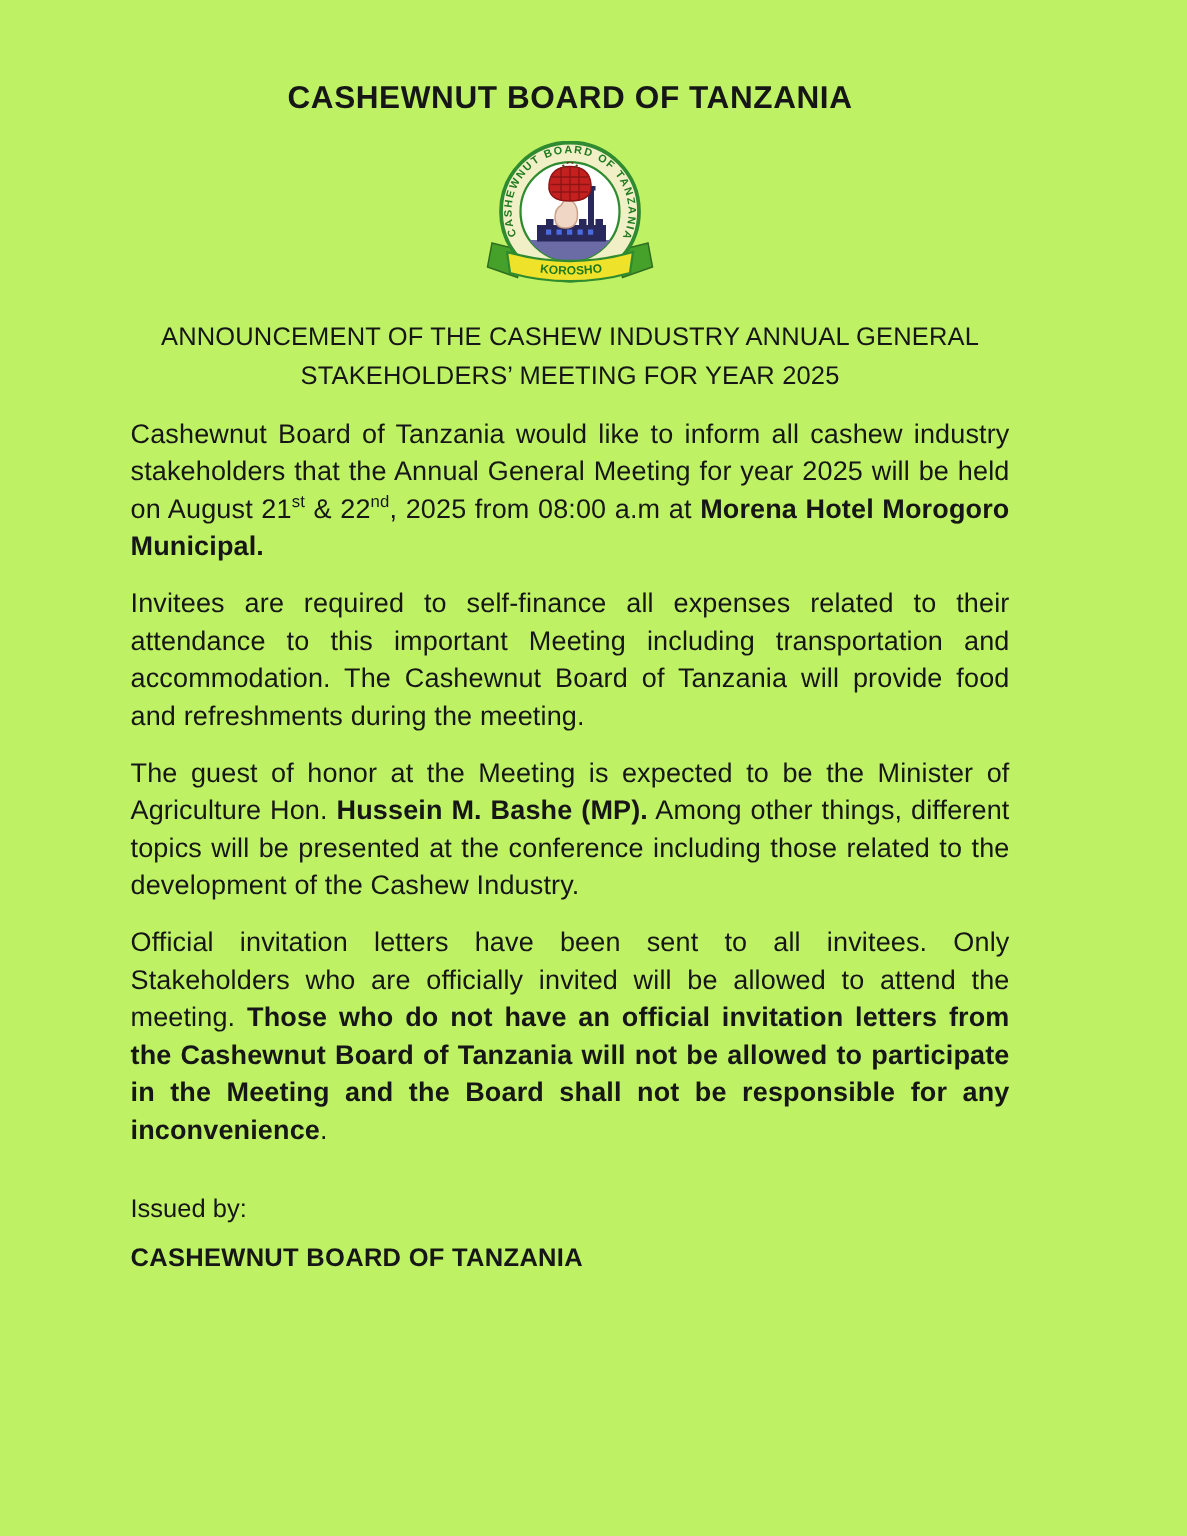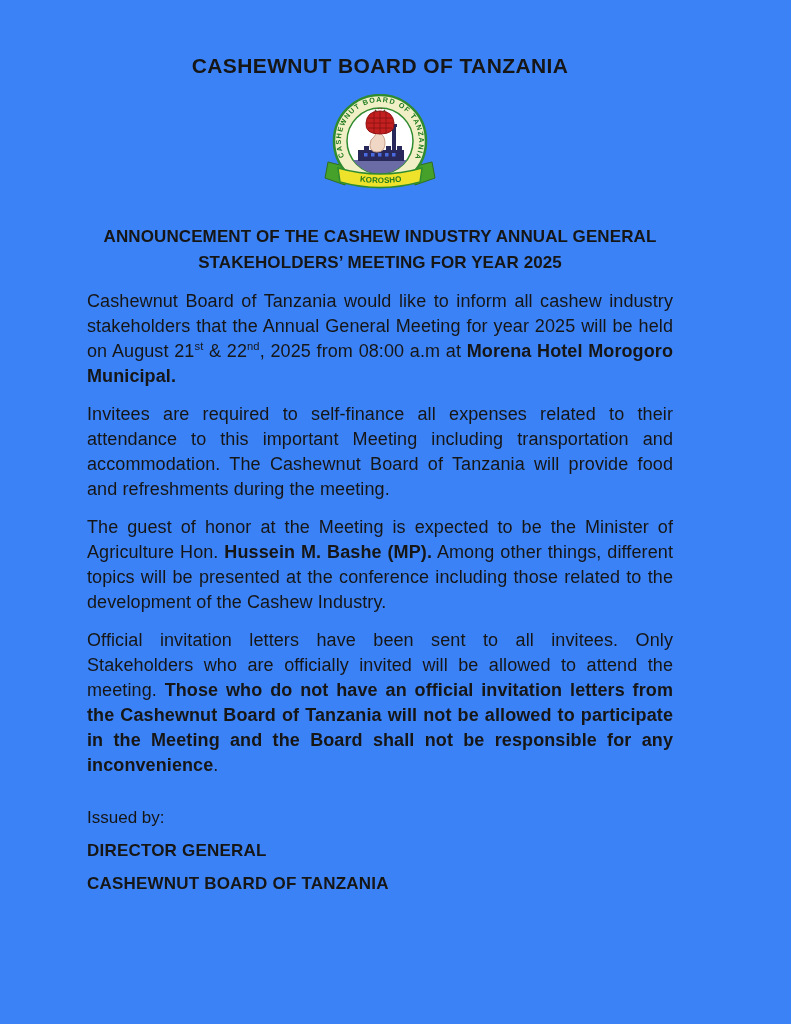--- a/index.html
+++ b/index.html
@@ -1,28 +1,28 @@
 <!DOCTYPE html>
 <html><head>
 <meta charset="utf-8">
 <style>
   html,body{margin:0;padding:0;background:#ffffff;}
   .page{
     width:791px;height:1024px;box-sizing:border-box;
-    padding:54px 118px 0 87px;background:#3b82f6;
+    padding:54px 118px 0 87px;background:#bef264;
     font-family:"Liberation Sans","DejaVu Sans",sans-serif;
     color:#161616;overflow:hidden;position:relative;
   }
   .doc-title{
     text-align:center;font-size:21px;font-weight:700;letter-spacing:.4px;
   }
   .logo-wrap{margin-top:16px;display:flex;justify-content:center;}
   .logo-wrap svg{display:block;}
   .doc-heading{
-    margin-top:24px;text-align:center;font-weight:700;
+    margin-top:12px;text-align:center;font-weight:400;
     font-size:17px;line-height:26px;letter-spacing:.1px;
   }
   .body-copy p{
     margin:13px 0 0 0;font-size:18px;line-height:25px;
     text-align:justify;letter-spacing:.1px;
   }
   .body-copy sup{font-size:.62em;line-height:0;}
   .footer-block{margin-top:30px;text-align:left;}
   .footer-issued{font-size:17px;line-height:20px;}
   .footer-line{font-size:17px;font-weight:700;line-height:20px;margin-top:13px;letter-spacing:.2px;}
@@ -98,17 +98,16 @@
 
   <div class="body-copy">
     <p><span>Cashewnut Board of Tanzania would like to inform all cashew industry stakeholders that the Annual General Meeting for year 2025 will be held on August 21</span><sup>st</sup><span> &amp; 22</span><sup>nd</sup><span>, 2025 from 08:00 a.m at </span><span style="font-weight: 700;">Morena Hotel Morogoro Municipal.</span></p>
     <p><span>Invitees are required to self-finance all expenses related to their attendance to this important Meeting including transportation and accommodation. The Cashewnut Board of Tanzania will provide food and refreshments during the meeting.</span></p>
     <p><span>The guest of honor at the Meeting is expected to be the Minister of Agriculture Hon. </span><span style="font-weight: 700;">Hussein M. Bashe (MP).</span><span> Among other things, different topics will be presented at the conference including those related to the development of the Cashew Industry.</span></p>
     <p><span>Official invitation letters have been sent to all invitees. Only Stakeholders who are officially invited will be allowed to attend the meeting. </span><span style="font-weight: 700;">Those who do not have an official invitation letters from the Cashewnut Board of Tanzania will not be allowed to participate in the Meeting and the Board shall not be responsible for any inconvenience</span><span>.</span></p>
   </div>
 
   <div class="footer-block">
     <div class="footer-issued">Issued by:</div>
-    <div class="footer-line">DIRECTOR GENERAL</div>
     <div class="footer-line">CASHEWNUT BOARD OF TANZANIA</div>
   </div>
 
 </div>
 
 </body></html>

